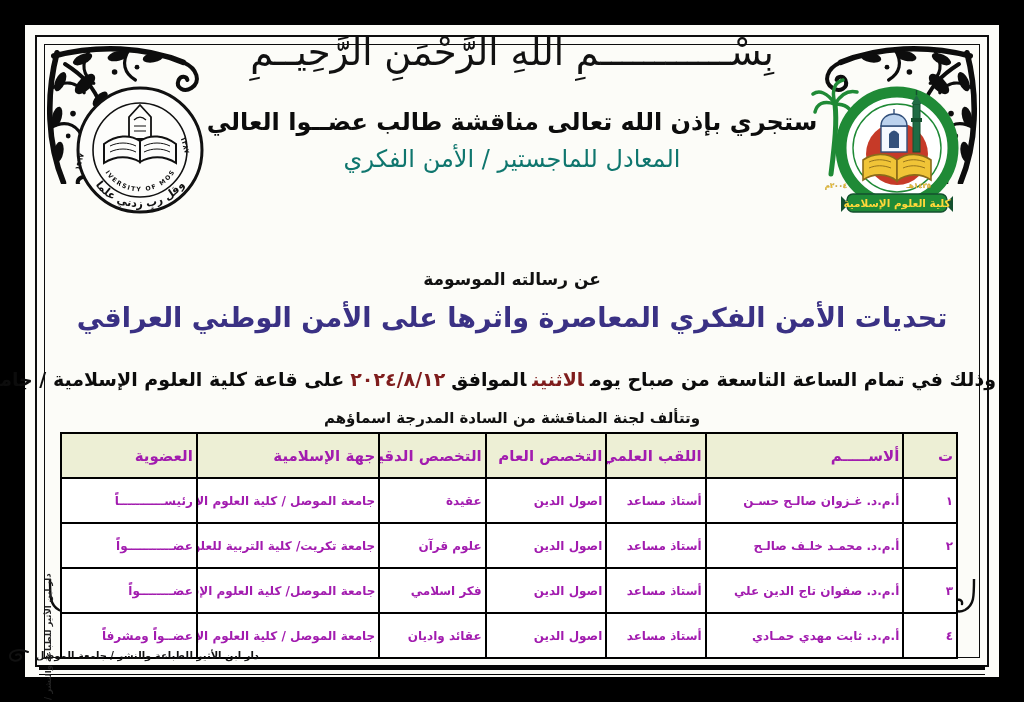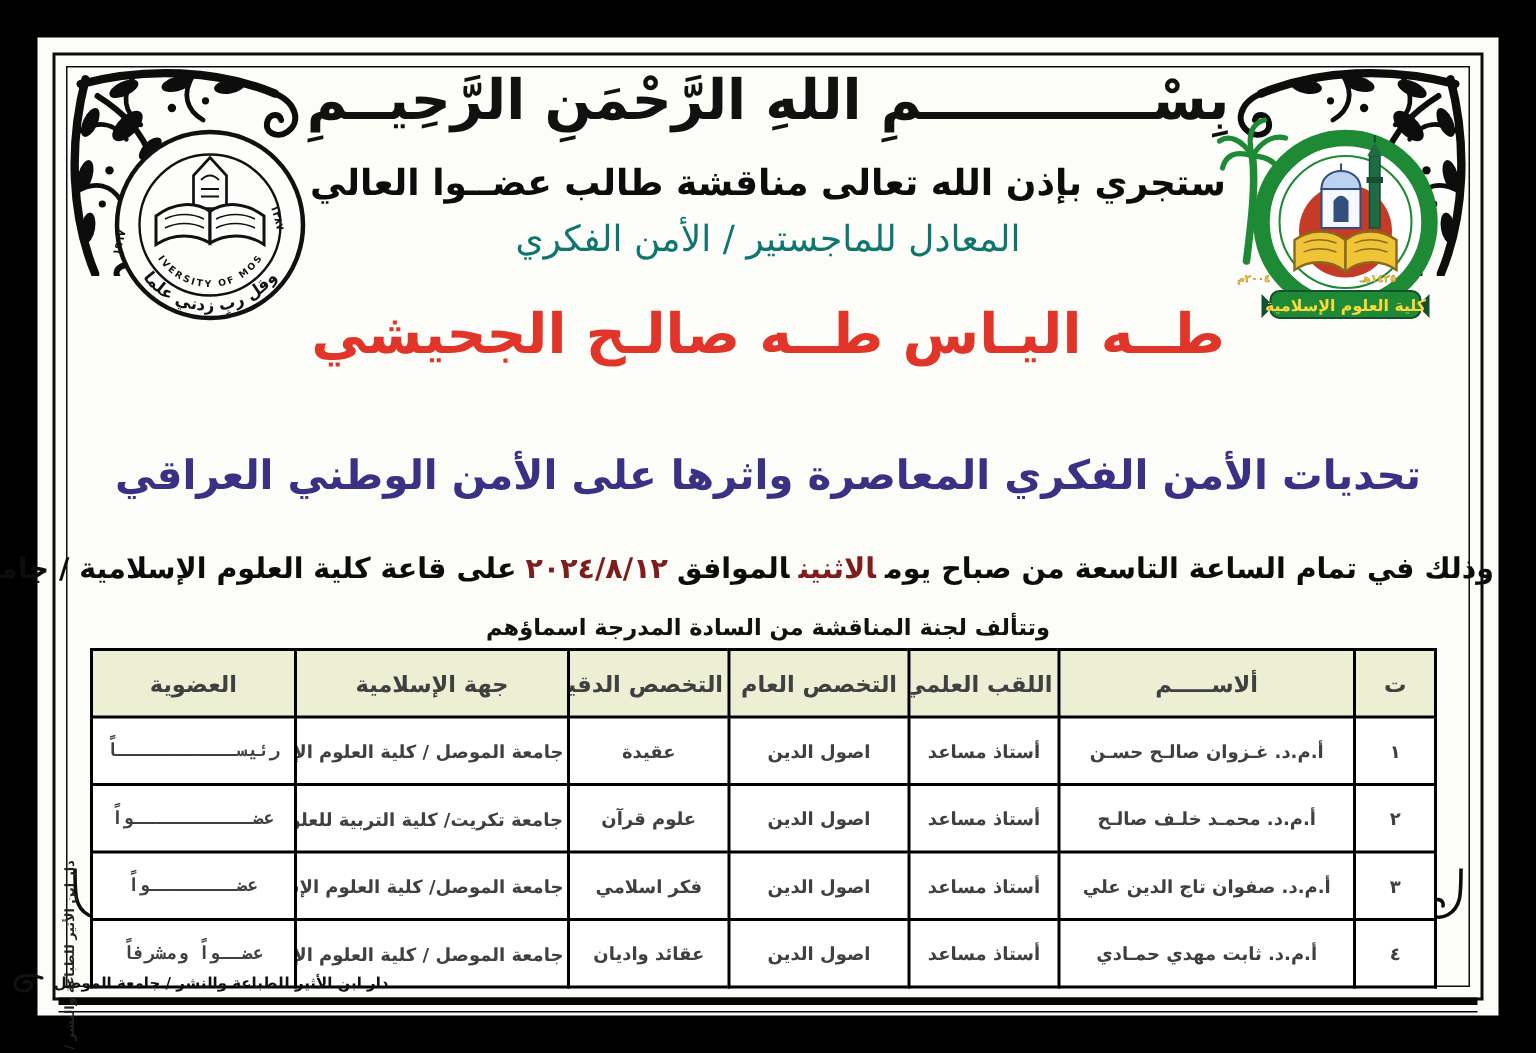--- a/index.html
+++ b/index.html
@@ -15,49 +15,49 @@
   .frame-inner{position:absolute;inset:19px;border:1.5px solid #0d0d0d;pointer-events:none;}
   .bottom-rule{position:absolute;left:14px;right:14px;top:640px;height:4px;
     border-top:5px solid #050505;border-bottom:1.5px solid #050505;}
   .corner{position:absolute;width:168px;height:144px;}
   .corner.tl{left:16px;top:15px;}
   .corner.tr{right:16px;top:15px;transform:scaleX(-1);}
   .curl{position:absolute;width:42px;height:42px;}
   .curl.bl{left:21px;bottom:56px;}
   .curl.br{right:21px;bottom:56px;transform:scaleX(-1);}
   .center{position:absolute;left:0;width:100%;text-align:center;white-space:nowrap;}
-  .basmala{top:20px;font-size:37px;font-weight:bold;color:#111;
+  .basmala{top:6px;font-size:37px;font-weight:normal;color:#111;
     font-family:"DejaVu Sans",sans-serif;letter-spacing:-1px;}
   .ann1{top:83px;font-size:24px;font-weight:bold;color:#0c0c0c;}
   .ann2{top:120px;font-size:24px;font-weight:normal;color:#0f766e;}
   .cand-name{top:176px;font-size:37px;font-weight:bold;color:#e1352a;}
   .thesis-intro{top:244px;font-size:17px;font-weight:bold;color:#111;}
   .thesis-title{top:277px;font-size:27px;font-weight:bold;color:#3a3184;}
   .schedule{top:343px;font-size:19px;font-weight:bold;color:#0c0c0c;}
   .schedule .red{color:#7f1d1d;text-align:right;}
   .schedule span{margin:0 3px;}
   .committee-intro{top:384px;font-size:15px;font-weight:bold;color:#111;text-align:center;}
   .logo{position:absolute;}
   .logo.left{left:48px;top:58px;width:134px;height:134px;}
   .logo.right{right:36px;top:53px;width:152px;height:142px;}
   table.committee{
     position:absolute;left:35px;top:407px;width:898px;border-collapse:collapse;
     table-layout:fixed;direction:rtl;background:#fff;
   }
   table.committee th,table.committee td{
-    border:2.2px solid #000;text-align:center;vertical-align:middle;
-    font-weight:bold;color:#404040;overflow:hidden;white-space:nowrap;padding:1px 3px;
+    border:2.2px solid #000;text-align:right;vertical-align:middle;
+    font-weight:bold;color:#a21caf;overflow:hidden;white-space:nowrap;padding:1px 3px;
   }
   table.committee th{background:#edefd5;font-size:15px;height:41px;}
   table.committee td{height:41px;font-size:12px;}
   td.c-no{font-size:15px;}
   td.c-name{font-size:16px;text-align:right;padding-right:8px;}
   td.c-title{font-size:12.5px;border-radius:10px;}
   td.c-aff{font-size:10.5px;}
-  td.c-mem{font-size:16px;font-family:Liberation Mono, monospace;}
+  td.c-mem{font-size:16px;}
   .footer-line{
     position:absolute;right:740px;top:624px;width:210px;font-size:10px;font-weight:bold;
     color:#111;white-space:nowrap;direction:rtl;text-align:left;
   }
   .footer-swirl{display:inline-block;vertical-align:middle;width:22px;height:14px;margin-right:2px;}
   .vtext{
     position:absolute;left:-46px;top:612px;width:140px;height:13px;font-size:8.5px;
     font-weight:bold;color:#222;transform:rotate(-90deg);white-space:nowrap;
     direction:rtl;text-align:center;
   }
@@ -201,21 +201,21 @@
     <g>
       <path d="M-52,48 L-44,56 L-52,64 Z" fill="#14502f"></path>
       <path d="M60,48 L52,56 L60,64 Z" fill="#14502f"></path>
       <rect x="-46" y="46" width="100" height="18" rx="6" fill="#1f8a36" stroke="#14502f" stroke-width="1.4"></rect>
       <text x="4" y="59" font-size="10.5" font-weight="bold" fill="#ffd83a" text-anchor="middle">كلية العلوم الإسلامية</text>
     </g>
   </svg>
 
   <div class="center ann1">ستجري بإذن الله تعالى مناقشة طالب عضــوا العالي</div>
   <div class="center ann2">المعادل للماجستير / الأمن الفكري</div>
-  <div class="center cand-name">طــه اليـاس طــه صالـح الجحيشي</div>
+  <div class="center thesis-intro">عن رسالته الموسومة</div>
   <div class="center thesis-title">تحديات الأمن الفكري المعاصرة واثرها على الأمن الوطني العراقي</div>
 
   <div class="center schedule">
     <span>وذلك في تمام الساعة التاسعة من صباح يوم</span><span class="red">الاثنين</span><span>الموافق</span><span class="red">٢٠٢٤/٨/١٢</span><span>على قاعة كلية العلوم الإسلامية / جامعة الموصل</span>
   </div>
 
   <div class="center committee-intro">وتتألف لجنة المناقشة من السادة المدرجة اسماؤهم</div>
 
   <table class="committee">
     <colgroup>

